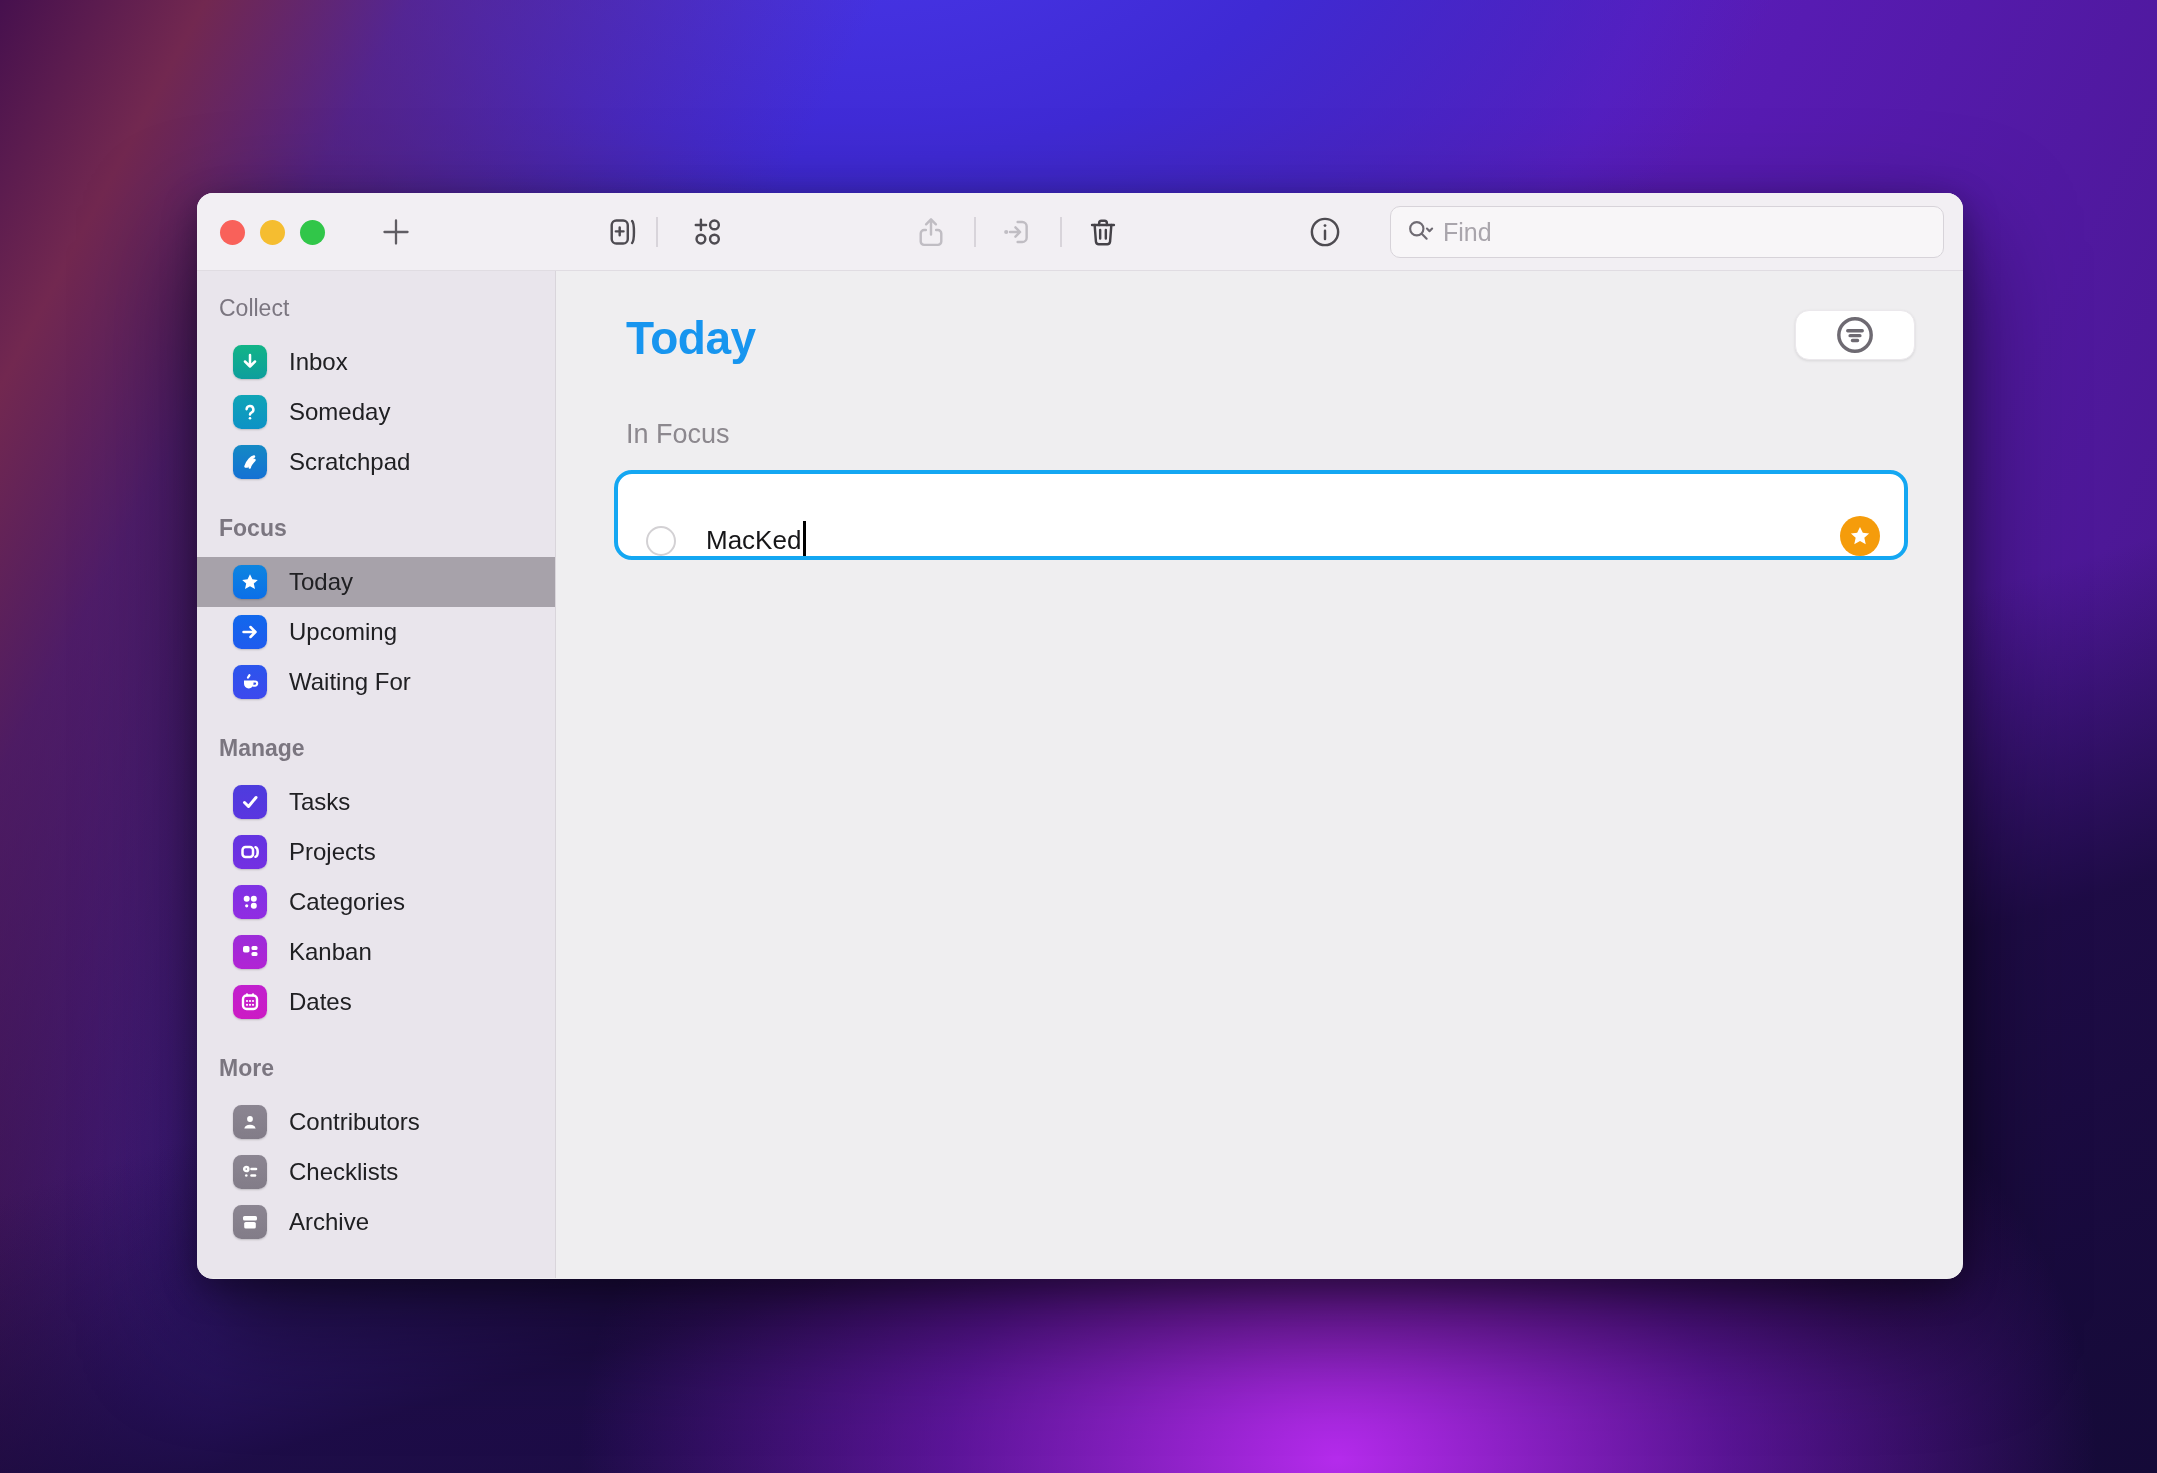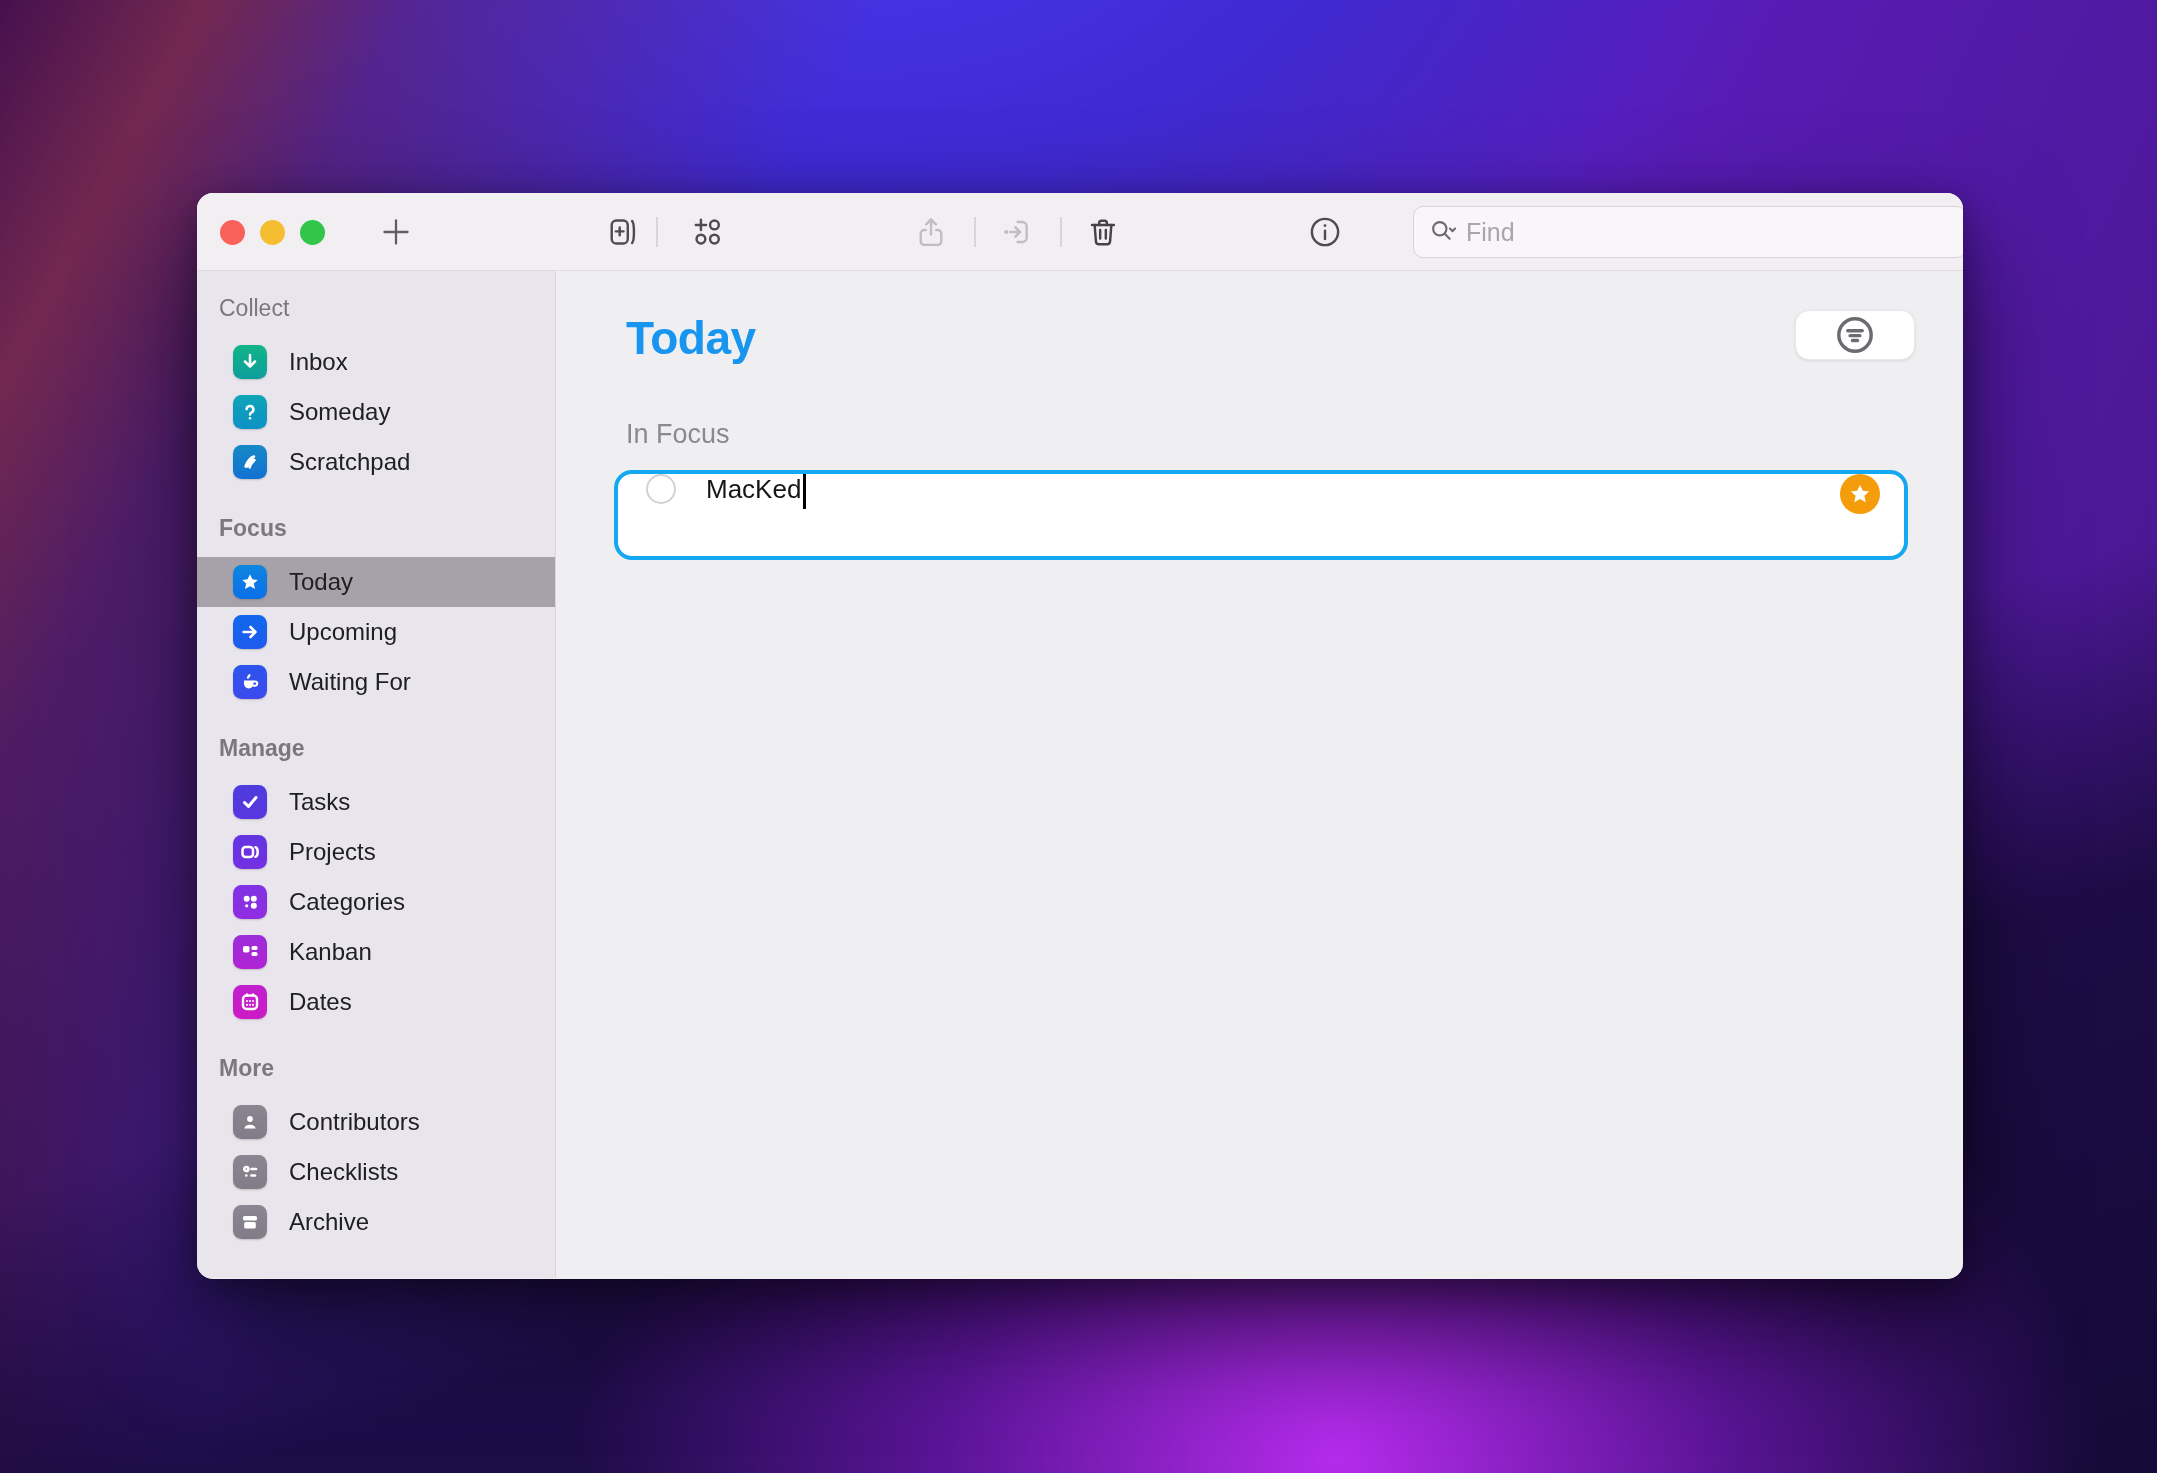--- a/index.html
+++ b/index.html
@@ -39,21 +39,21 @@
     color:#4e4b51; border-radius:8px;
   }
   .tbtn svg{ stroke:currentColor; fill:none; stroke-width:1.9; stroke-linecap:round; stroke-linejoin:round; }
   .tbtn.disabled{ color:#c0bdc3; }
   .tdivider{ position:absolute; top:24px; width:2px; height:30px; background:#d8d4da; }
 
   .searchbox{
     position:absolute; left:1193px; top:13px; width:554px; height:52px;
     border:1.5px solid #d7d3d9; border-radius:10px;
     background:rgba(255,255,255,0.45);
-    display:flex; align-items:center; padding:0 14px; gap:8px;margin-left:23px;
+    display:flex; align-items:center; padding:0 14px; gap:8px;
   }
   .searchbox svg{ stroke:#6f6b73; fill:none; stroke-width:2; stroke-linecap:round; stroke-linejoin:round; flex:0 0 auto; }
   .searchbox input{
     border:none; outline:none; background:transparent; width:100%;
     font-family:inherit; font-size:25px; color:#222;
   }
   .searchbox input::placeholder{ color:#a9a5ac; }
 
   
   .body-row{ display:flex; height:1007px; }
@@ -95,21 +95,21 @@
     box-shadow:0 1px 3px rgba(0,0,0,0.10);
   }
   .filter-btn svg{ stroke:#6e6a72; fill:none; stroke-width:2; stroke-linecap:round; }
   .section-label{
     position:absolute; left:70px; top:148px;
     font-size:27px; color:#8c888e;
   }
   .task-row{
     position:absolute; left:58px; right:55px; top:199px; height:90px;
     background:#ffffff; border:4px solid #14a7f2; border-radius:18px;
-    display:flex; align-items:flex-start; padding:0 24px 0 28px;
+    display:flex; align-items:flex-end; padding:0 24px 0 28px;
   }
   .task-check{
     width:30px; height:30px; border-radius:50%;
     border:2px solid #d3d1d4; flex:0 0 30px;
   }
   .task-text{ margin-left:30px; font-size:26px; color:#161618; }
   .caret{ width:2.5px; height:35px; background:#000; margin-left:2px; }
   .star-badge{
     margin-left:auto; width:40px; height:40px; border-radius:50%;
     background:var(--star,#f59c0b);

